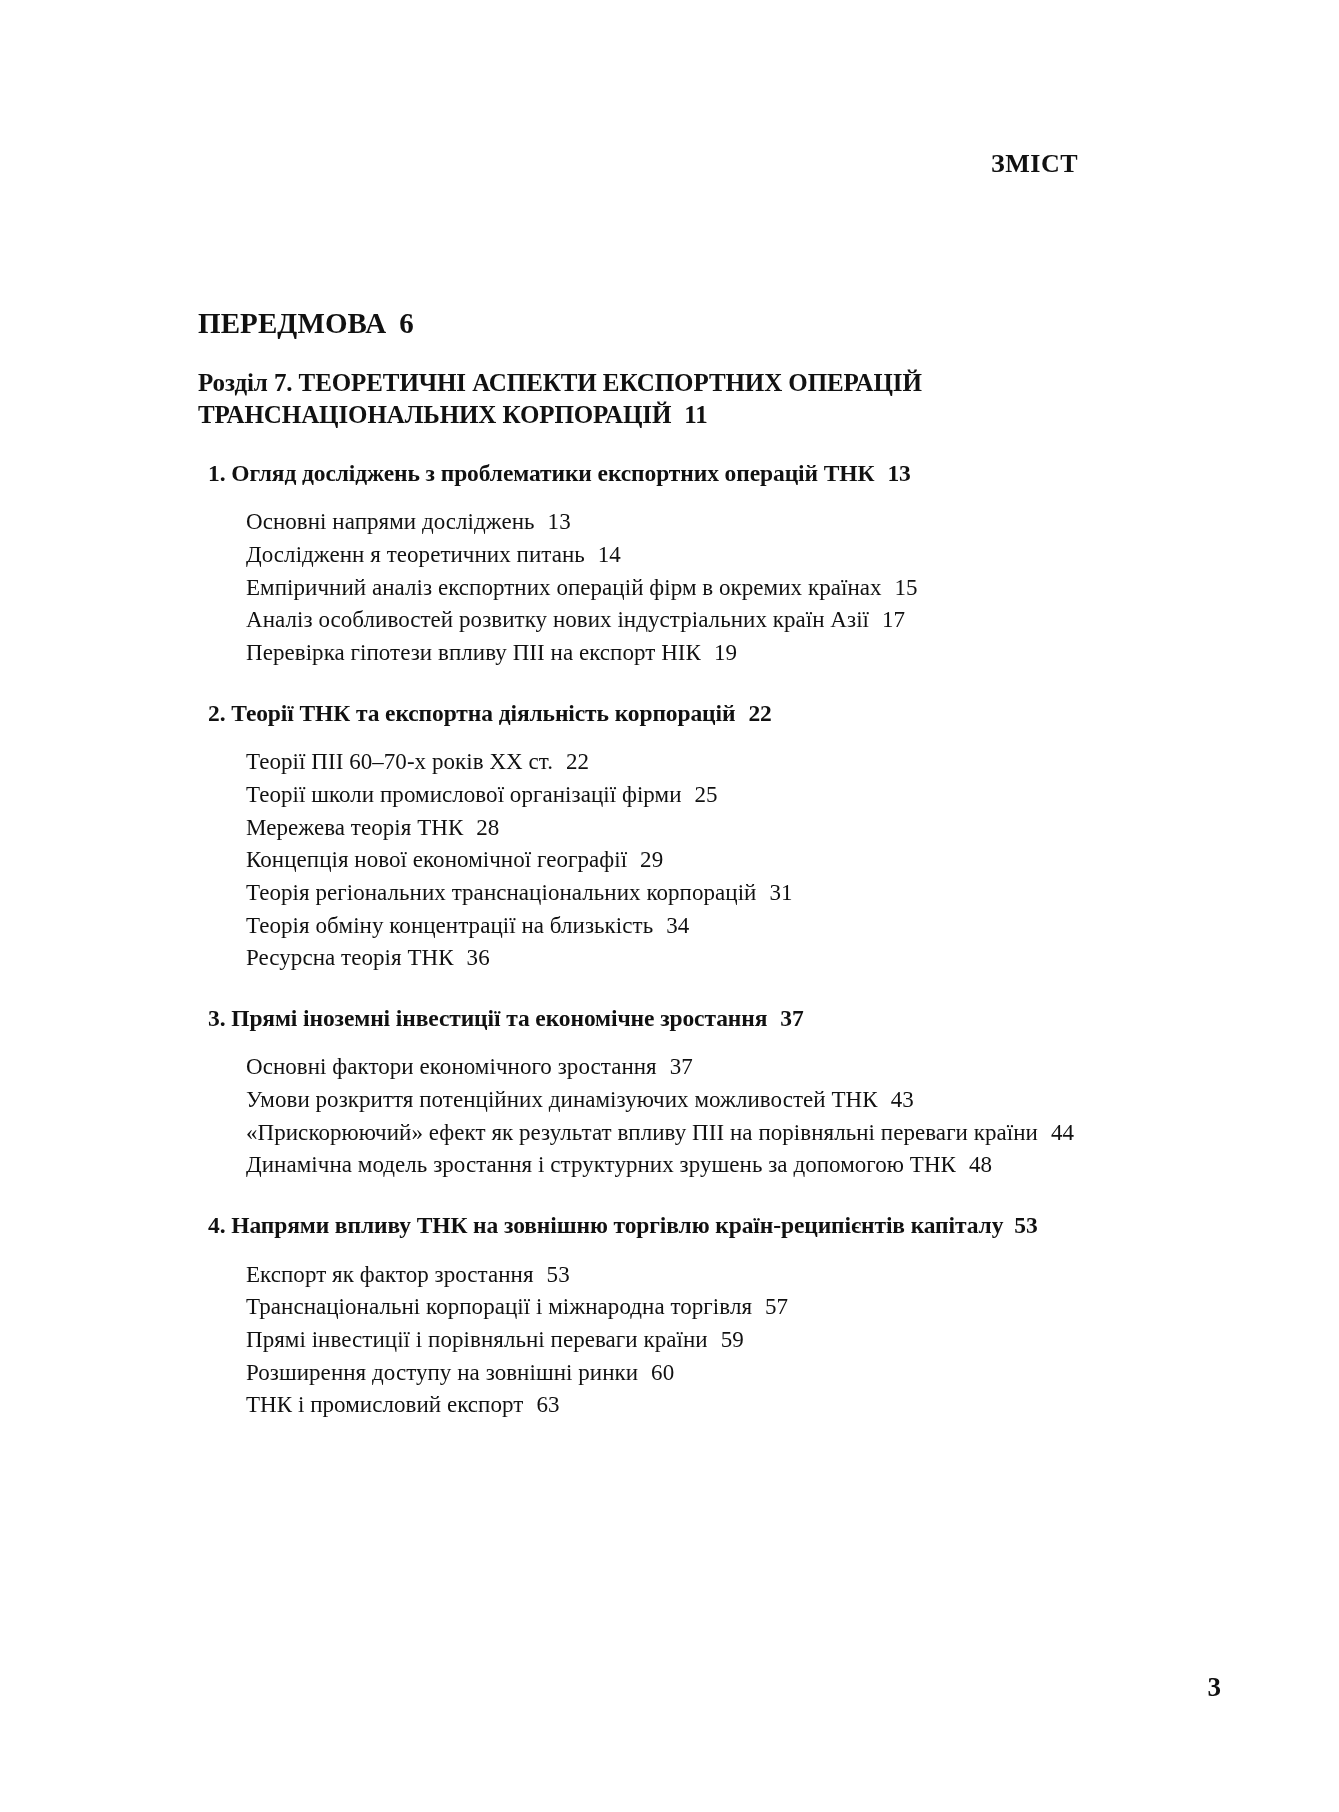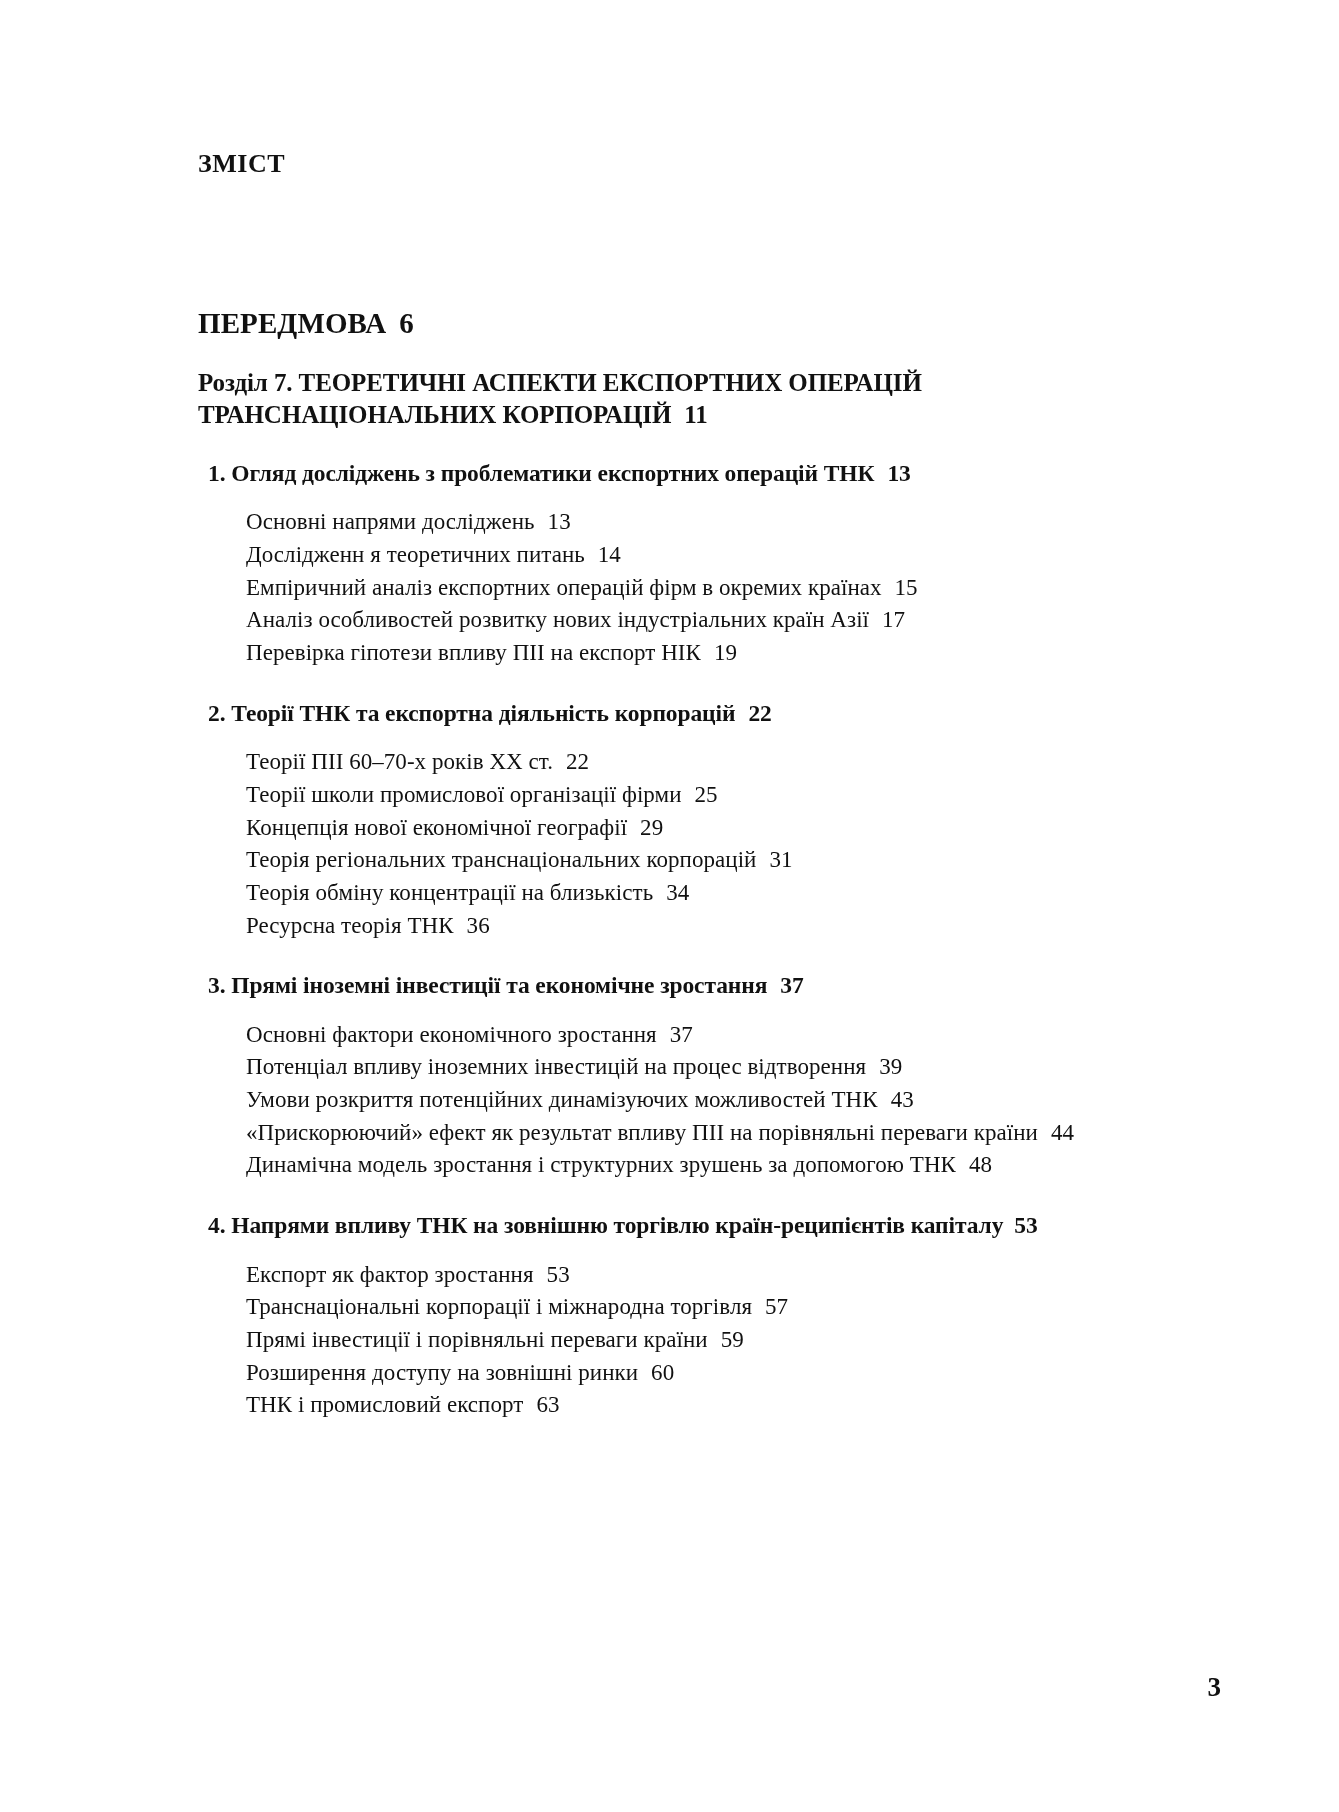--- a/index.html
+++ b/index.html
@@ -27,20 +27,21 @@
     left: 198px;
     top: 150px;
     width: 880px;
   }
   .doc-title {
     font-weight: bold;
     font-size: 26px;
     letter-spacing: 0.5px;
     margin: 0 0 126px 0;
     line-height: 1.1;
+    text-align: right;
   }
   .toc {
     display: block;
   }
   .entry-front {
     font-weight: bold;
     font-size: 29px;
     line-height: 1.25;
     margin: 0 0 26px 0;
     letter-spacing: 0.1px;
@@ -109,30 +110,30 @@
         <li class="sub-item"><span>Дослідженн я теоретичних питань</span><span class="pg">14</span></li>
         <li class="sub-item"><span>Емпіричний аналіз експортних операцій фірм в окремих країнах</span><span class="pg">15</span></li>
         <li class="sub-item"><span>Аналіз особливостей розвитку нових індустріальних країн Азії</span><span class="pg">17</span></li>
         <li class="sub-item"><span>Перевірка гіпотези впливу ПІІ на експорт НІК</span><span class="pg">19</span></li>
       </ul>
 
       <div class="entry-chapter"><span>2. Теорії ТНК та експортна діяльність корпорацій</span><span class="pg">22</span></div>
       <ul class="sub-list">
         <li class="sub-item"><span>Теорії ПІІ 60–70-х років ХХ ст.</span><span class="pg">22</span></li>
         <li class="sub-item"><span>Теорії школи промислової організації фірми</span><span class="pg">25</span></li>
+        <li class="sub-item"><span>Мережева теорія ТНК</span><span class="pg">28</span></li>
         <li class="sub-item"><span>Концепція нової економічної географії</span><span class="pg">29</span></li>
         <li class="sub-item"><span>Теорія регіональних транснаціональних корпорацій</span><span class="pg">31</span></li>
         <li class="sub-item"><span>Теорія обміну концентрації на близькість</span><span class="pg">34</span></li>
         <li class="sub-item"><span>Ресурсна теорія ТНК</span><span class="pg">36</span></li>
       </ul>
 
       <div class="entry-chapter"><span>3. Прямі іноземні інвестиції та економічне зростання</span><span class="pg">37</span></div>
       <ul class="sub-list">
         <li class="sub-item"><span>Основні фактори економічного зростання</span><span class="pg">37</span></li>
-        <li class="sub-item"><span>Потенціал впливу іноземних інвестицій на процес відтворення</span><span class="pg">39</span></li>
         <li class="sub-item"><span>Умови розкриття потенційних динамізуючих можливостей ТНК</span><span class="pg">43</span></li>
         <li class="sub-item"><span>«Прискорюючий» ефект як результат впливу ПІІ на порівняльні переваги країни</span><span class="pg">44</span></li>
         <li class="sub-item"><span>Динамічна модель зростання і структурних зрушень за допомогою ТНК</span><span class="pg">48</span></li>
       </ul>
 
       <div class="entry-chapter"><span>4. Напрями впливу ТНК на зовнішню торгівлю країн-реципієнтів капіталу</span><span class="pg-tight">53</span></div>
       <ul class="sub-list">
         <li class="sub-item"><span>Експорт як фактор зростання</span><span class="pg">53</span></li>
         <li class="sub-item"><span>Транснаціональні корпорації і міжнародна торгівля</span><span class="pg">57</span></li>
         <li class="sub-item"><span>Прямі інвестиції і порівняльні переваги країни</span><span class="pg">59</span></li>

